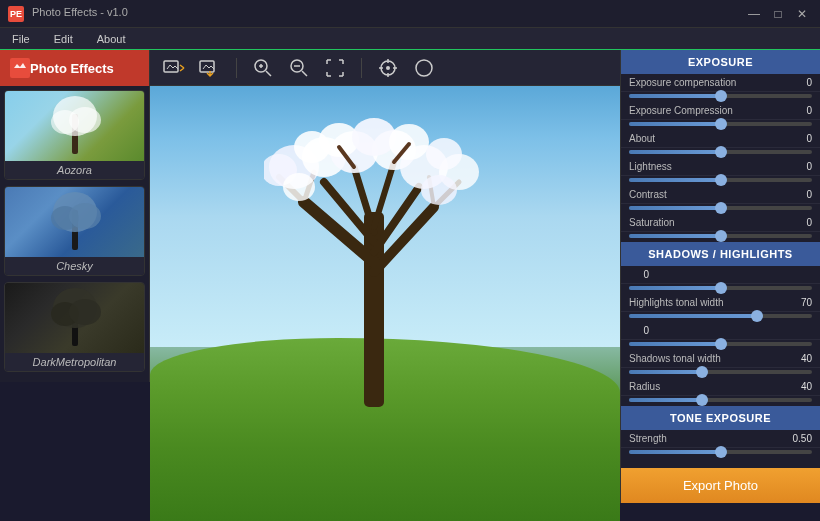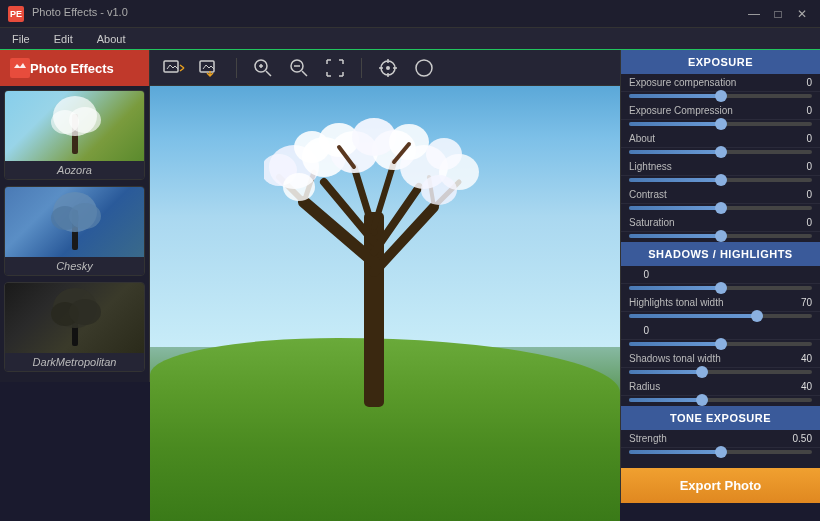--- a/index.html
+++ b/index.html
@@ -181,21 +181,21 @@
       transform: translateX(-50%);
     }
 
     
     .export-btn {
       background: linear-gradient(180deg, #f0a030 0%, #e08820 100%);
       color: white;
       text-align: center;
       padding: 10px;
       font-size: 13px;
-      font-weight: bold;
+      font-weight: normal;
       cursor: pointer;
       margin-top: auto;
     }
 
     
     .app-wrapper {
       position: relative;
       width: 820px;
       height: 521px;
       overflow: hidden;

